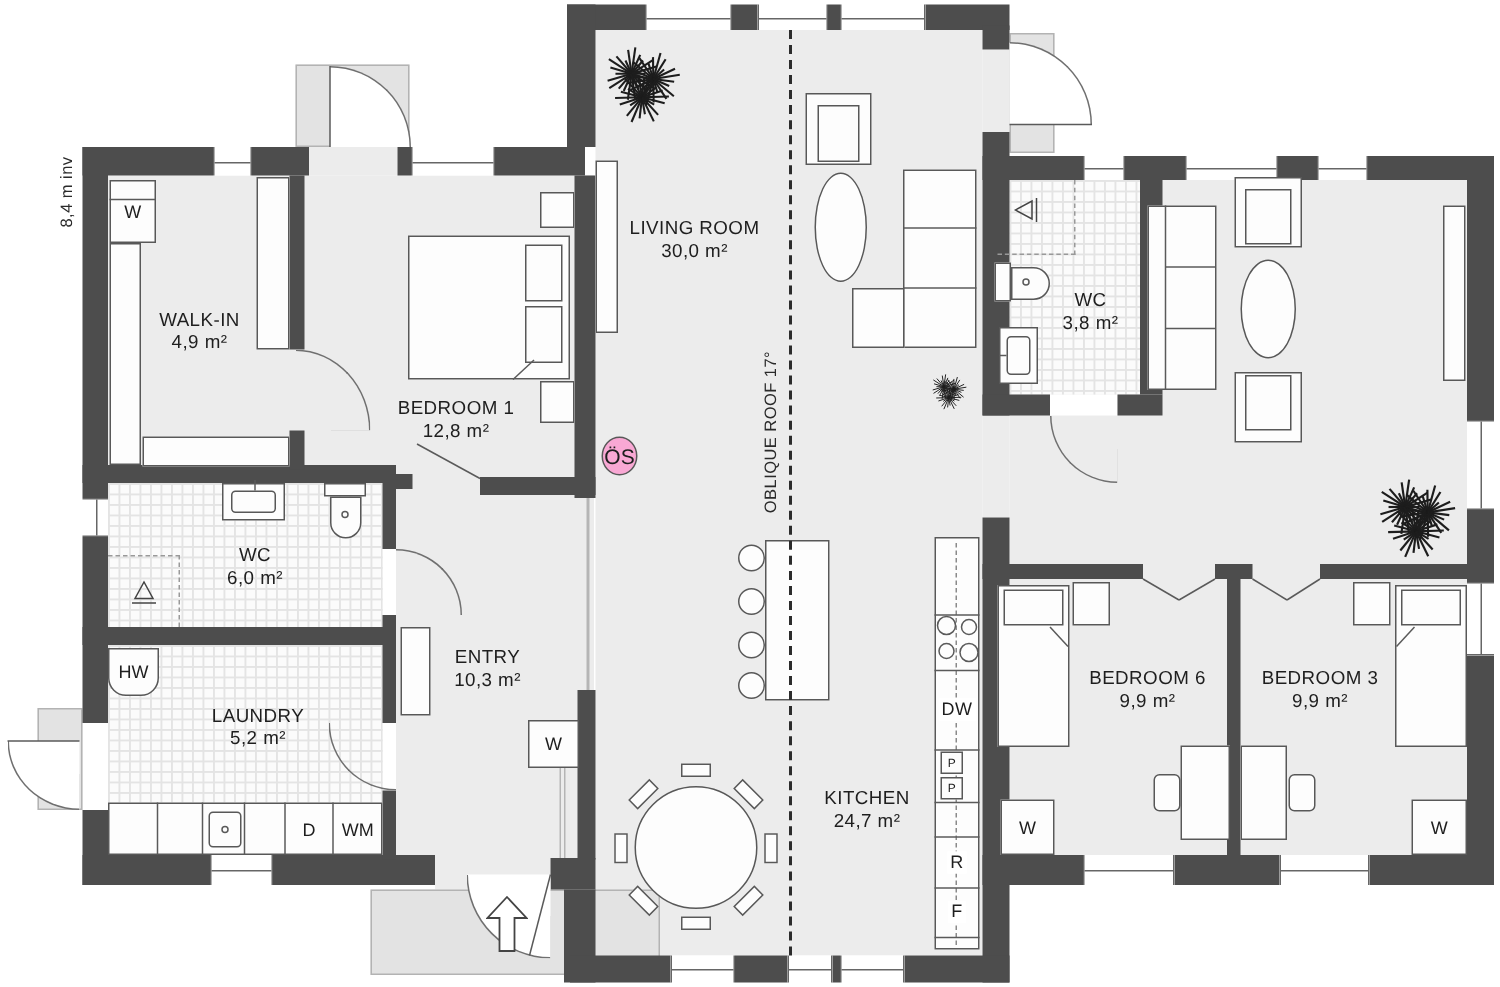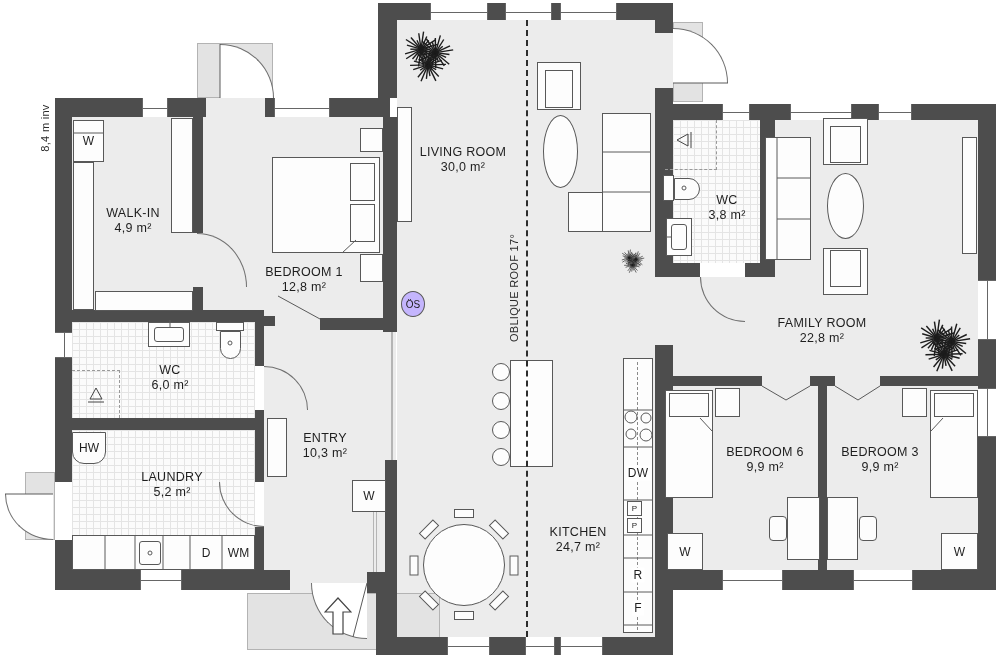--- a/index.html
+++ b/index.html
@@ -437,21 +437,21 @@
         <line x1="50" y1="67" x2="73.74880454747023" y2="59.29833223676895" stroke="#1d1d1d" stroke-width="2.4"></line>
         <line x1="50" y1="67" x2="80.92917224301576" y2="66.13386014922621" stroke="#1d1d1d" stroke-width="2.4"></line>
         <line x1="50" y1="67" x2="76.05460506965943" y2="73.86424702026572" stroke="#1d1d1d" stroke-width="2.4"></line>
         <line x1="50" y1="67" x2="64.00366504542689" y2="75.45528051593195" stroke="#1d1d1d" stroke-width="2.4"></line>
         <line x1="50" y1="67" x2="68.53009193801097" y2="87.212709132774" stroke="#1d1d1d" stroke-width="2.4"></line>
         <line x1="50" y1="67" x2="63.60089007964026" y2="94.70221202403616" stroke="#1d1d1d" stroke-width="2.4"></line>
       </svg></div>
 
   <div class="dash-v" style="left:526px;top:20px;width:1px;height:617px"></div>
 
-  <div class="furn round tag" style="left:401px;top:291px;width:24px;height:26px;font-size:10px;background:#c4b5fd">ÖS</div>
+  <div class="furn round tag" style="left:401px;top:291px;width:24px;height:26px;font-size:14px;background:#f9a8d4">ÖS</div>
 
   <svg style="left:0;top:0" width="1000" height="658">
     <g stroke="#5a5a5a" stroke-width="1" fill="none">
       <line x1="220" y1="44" x2="220" y2="98"></line>
       <line x1="673" y1="83" x2="728" y2="83"></line>
       <line x1="5" y1="494" x2="53" y2="494"></line>
       <line x1="367" y1="583" x2="353" y2="637"></line>
       <line x1="320" y1="319" x2="278" y2="296"></line>
       <line x1="762" y1="386" x2="786" y2="400"></line>
         <line x1="810" y1="386" x2="786" y2="400"></line>
@@ -502,24 +502,20 @@
     <span style="display:block">12,8 m²</span>
   </div>
   <div class="lbl" style="left:463px;top:160px">
     <span style="display:block">LIVING ROOM</span>
     <span style="display:block">30,0 m²</span>
   </div>
   <div class="lbl" style="left:727px;top:208px">
     <span style="display:block">WC</span>
     <span style="display:block">3,8 m²</span>
   </div>
-  <div class="lbl" style="left:822px;top:331px">
-    <span style="display:block">FAMILY ROOM</span>
-    <span style="display:block">22,8 m²</span>
-  </div>
   <div class="lbl" style="left:170px;top:378px">
     <span style="display:block">WC</span>
     <span style="display:block">6,0 m²</span>
   </div>
   <div class="lbl" style="left:325px;top:446px">
     <span style="display:block">ENTRY</span>
     <span style="display:block">10,3 m²</span>
   </div>
   <div class="lbl" style="left:172px;top:485px">
     <span style="display:block">LAUNDRY</span>

